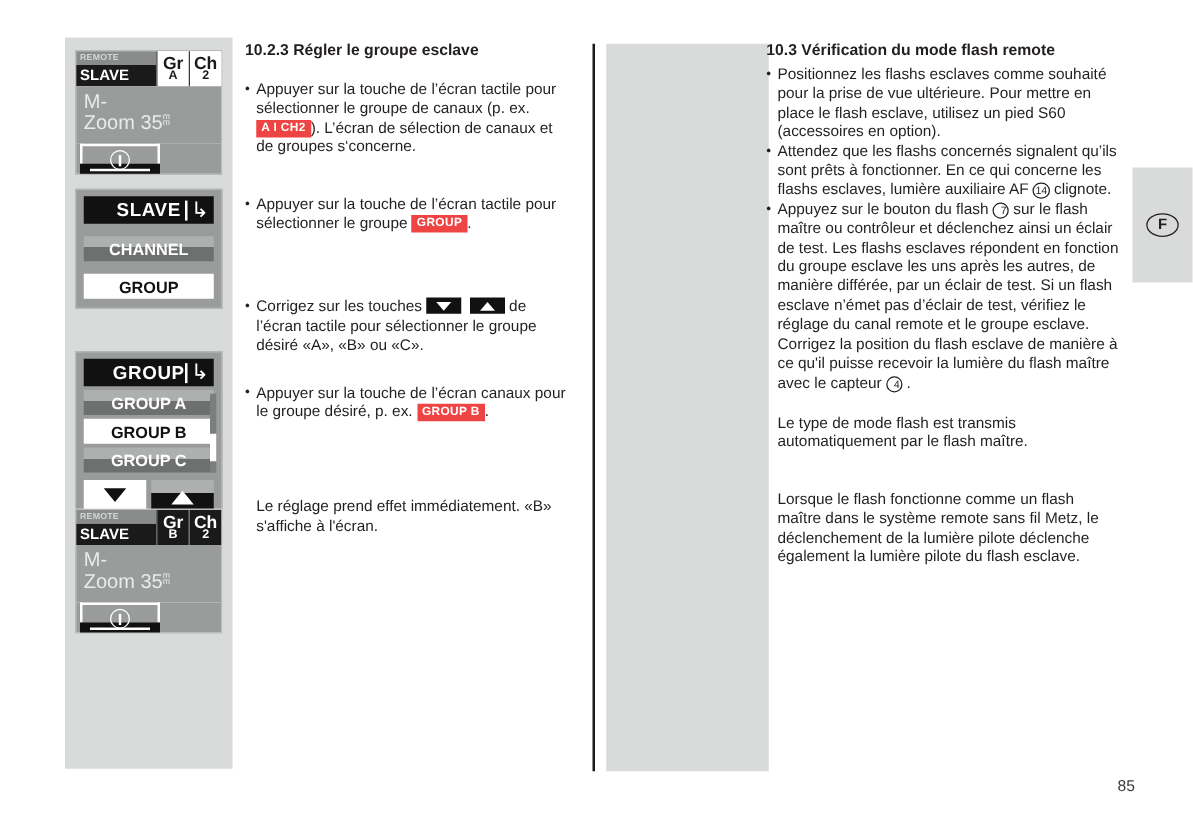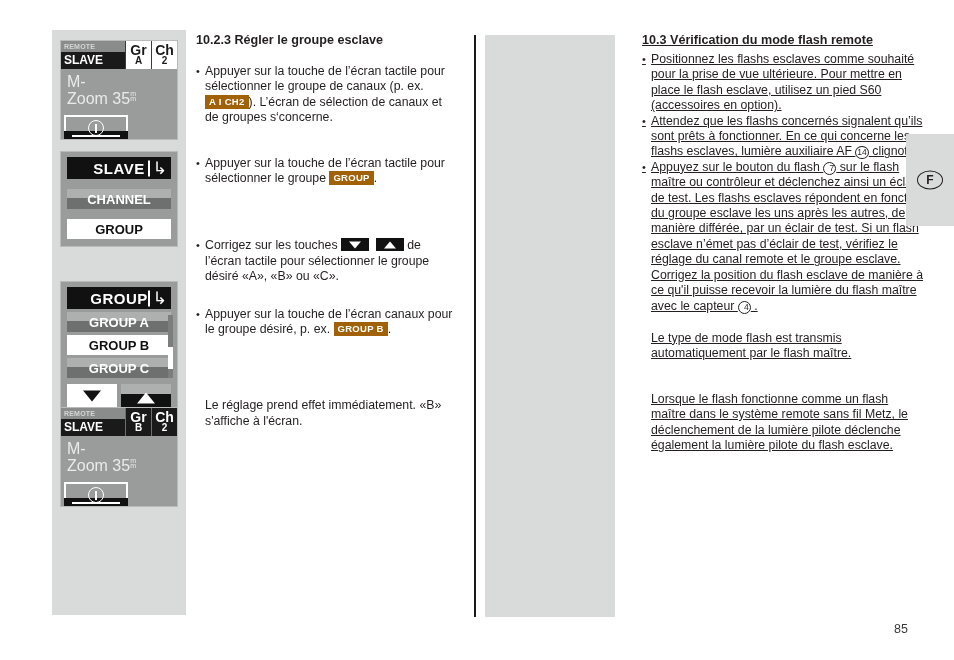--- a/index.html
+++ b/index.html
@@ -113,36 +113,36 @@
   .navbtn.grad { background:linear-gradient(to bottom,#aeb0b0 0%,#aeb0b0 42%,#111111 42%,#111111 100%); }
   .tri { position:absolute; left:50%; top:50%; transform:translate(-50%,-50%); }
   .tri.down { width:0;height:0;border-left:9px solid transparent;border-right:9px solid transparent;border-top:11px solid #111111; }
   .tri.up { width:0;height:0;border-left:9px solid transparent;border-right:9px solid transparent;border-bottom:11px solid #ffffff; margin-top:2px; }
 
   
   .col {
     position:absolute; font-size:12.3px; line-height:15.4px; color:#231f20;
   }
   .col-left { left:196px; top:32px; width:262px; }
-  .col-right { left:642px; top:32px; width:286px;text-decoration:underline; }
+  .col-right { left:613px; top:32px; width:286px; }
 
   h2.sec {
     font-size:12.6px; font-weight:bold; margin:0 0 4px 0; line-height:16px;
   }
   .bullet { display:flex; margin-bottom:0px; }
   .bullet .dot { flex:0 0 9px; font-size:11px; line-height:15.4px; }
   .bullet .tx { flex:1; }
   .para { margin:9px; }
   .gap-s { height:12px; }
   .gap-m { height:22px; }
   .gap-l { height:30px; }
   .gap-xs { height:8px; }
 
   .badge {
-    display:inline-block; background:#a16207; color:#ffffff;
+    display:inline-block; background:#ef4444; color:#ffffff;
     font-size:9.5px; font-weight:bold; line-height:12px;
     padding:1px 4px; vertical-align:1px; letter-spacing:0.3px;
   }
   .arrowbtn {
     display:inline-block; background:#111111; width:28px; height:13px;
     vertical-align:-2px; position:relative;
   }
   .arrowbtn .gl { position:absolute; left:50%; top:50%; transform:translate(-50%,-50%); }
   .arrowbtn .gl.d { width:0;height:0;border-left:6px solid transparent;border-right:6px solid transparent;border-top:7px solid #ffffff; }
   .arrowbtn .gl.u { width:0;height:0;border-left:6px solid transparent;border-right:6px solid transparent;border-bottom:7px solid #ffffff; }

